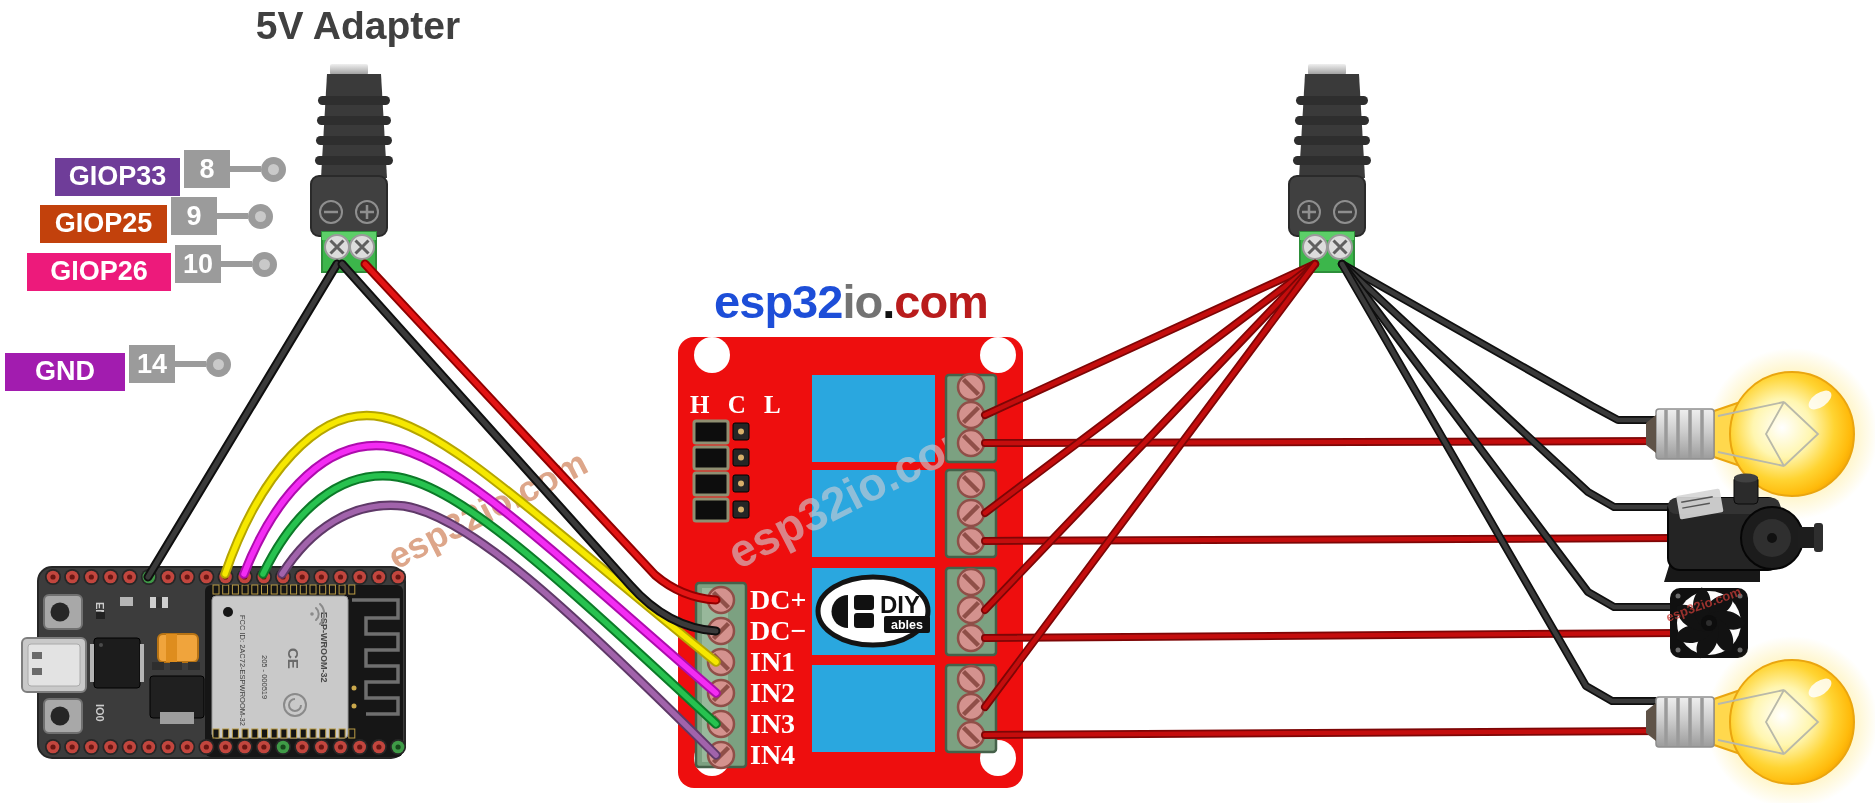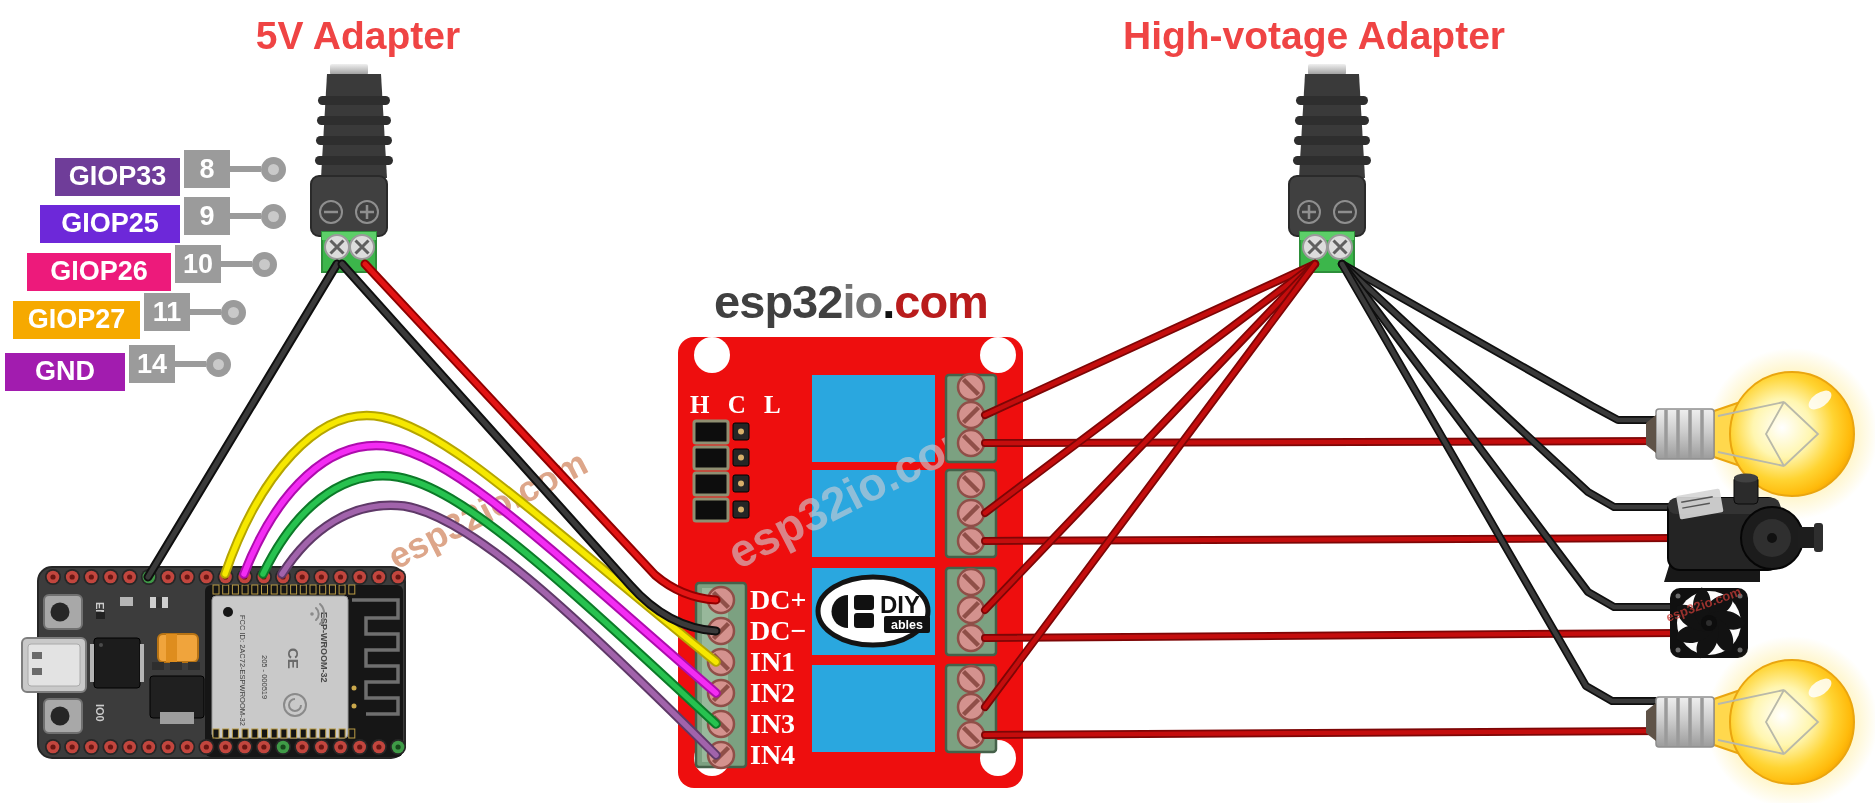--- a/index.html
+++ b/index.html
@@ -1,39 +1,39 @@
 <!DOCTYPE html>
 <html><head>
 <meta charset="utf-8">
 <style>
   html,body{margin:0;padding:0;background:#fff;}
   .stage{position:relative;width:1875px;height:803px;background:#ffffff;overflow:hidden;
          font-family:"Liberation Sans",sans-serif;}
   .stage svg{position:absolute;left:0;top:0;}
-  .title{position:absolute;top:14px;transform:translateX(-50%);font-size:39px;font-weight:bold;
-         color:#ef4444;white-space:nowrap;}
+  .title{position:absolute;top:4px;transform:translateX(-50%);font-size:39px;font-weight:bold;
+         color:#404040;white-space:nowrap;}
   .title-5v{left:358px;}
   .title-hv{left:1314px;}
   .logo{position:absolute;left:851px;top:274px;transform:translateX(-50%);font-size:47px;
         font-weight:bold;letter-spacing:-1px;white-space:nowrap;}
-  .logo .lg-esp32{color:#404040;margin-top:40px;}
+  .logo .lg-esp32{color:#1d4ed8;margin-top:40px;}
   .logo .lg-io{color:#737373;}
   .logo .lg-dot{color:#111111;}
   .logo .lg-com{color:#b91c1c;}
   .pinrow{position:absolute;display:flex;align-items:center;height:38px;}
   .pinlabel{height:38px;display:flex;align-items:center;justify-content:center;color:#fff;
             font-weight:bold;font-size:27px;margin-top:15px;}
   .pinnum{height:38px;width:46px;margin-left:4px;display:flex;align-items:center;justify-content:center;
           background:#9b9b9b;color:#fff;font-weight:bold;font-size:27px;}
   .pinline{width:31px;height:6px;background:#9b9b9b;}
   .pincircle{width:25px;height:25px;border-radius:50%;background:#9b9b9b;display:flex;
              align-items:center;justify-content:center;}
   .pincircle span{width:11px;height:11px;border-radius:50%;background:#c9c9c9;display:block;}
   .c-giop33{background:#6f3d99;width:125px;}
-  .c-giop25{background:#6d28d9;width:140px;}
+  .c-giop25{background:#c2410c;width:127px;}
   .c-giop26{background:#ed1a7b;width:144px;}
   .c-giop27{background:#f6a900;width:127px;}
   .c-gnd{background:#a21caf;width:120px;}
 </style>
 </head>
 <body>
 
 <div class="stage">
 
 <svg width="1875" height="803" viewBox="0 0 1875 803">
@@ -553,21 +553,20 @@
     <circle cx="1678" cy="596" r="2.5" fill="#6a6a6a"></circle>
         <circle cx="1740" cy="596" r="2.5" fill="#6a6a6a"></circle>
     <circle cx="1678" cy="650" r="2.5" fill="#6a6a6a"></circle>
         <circle cx="1740" cy="650" r="2.5" fill="#6a6a6a"></circle>
     <text x="1668" y="622" transform="rotate(-20 1668 622)" font-size="13" font-weight="bold" fill="rgba(200,60,55,0.75)">esp32io.com</text>
   </g>
   <use href="#bulb-shape" x="1792" y="722"></use>
 </svg>
 
 <div class="title title-5v">5V Adapter</div>
-<div class="title title-hv">High-votage Adapter</div>
 
 <div class="logo"><span class="lg-esp32">esp32</span><span class="lg-io">io</span><span class="lg-dot">.</span><span class="lg-com">com</span></div>
 
 <div class="pinrow" style="left:55px;top:150px;">
   <div class="pinlabel c-giop33">GIOP33</div>
   <div class="pinnum">8</div>
   <div class="pinline"></div>
   <div class="pincircle">
         <span></span>
       </div>
@@ -581,28 +580,20 @@
       </div>
 </div>
 <div class="pinrow" style="left:27px;top:245px;">
   <div class="pinlabel c-giop26">GIOP26</div>
   <div class="pinnum">10</div>
   <div class="pinline"></div>
   <div class="pincircle">
         <span></span>
       </div>
 </div>
-<div class="pinrow" style="left:13px;top:293px;">
-  <div class="pinlabel c-giop27">GIOP27</div>
-  <div class="pinnum">11</div>
-  <div class="pinline"></div>
-  <div class="pincircle">
-        <span></span>
-      </div>
-</div>
 <div class="pinrow" style="left:5px;top:345px;">
   <div class="pinlabel c-gnd">GND</div>
   <div class="pinnum">14</div>
   <div class="pinline"></div>
   <div class="pincircle">
         <span></span>
       </div>
 </div>
 
 </div>

